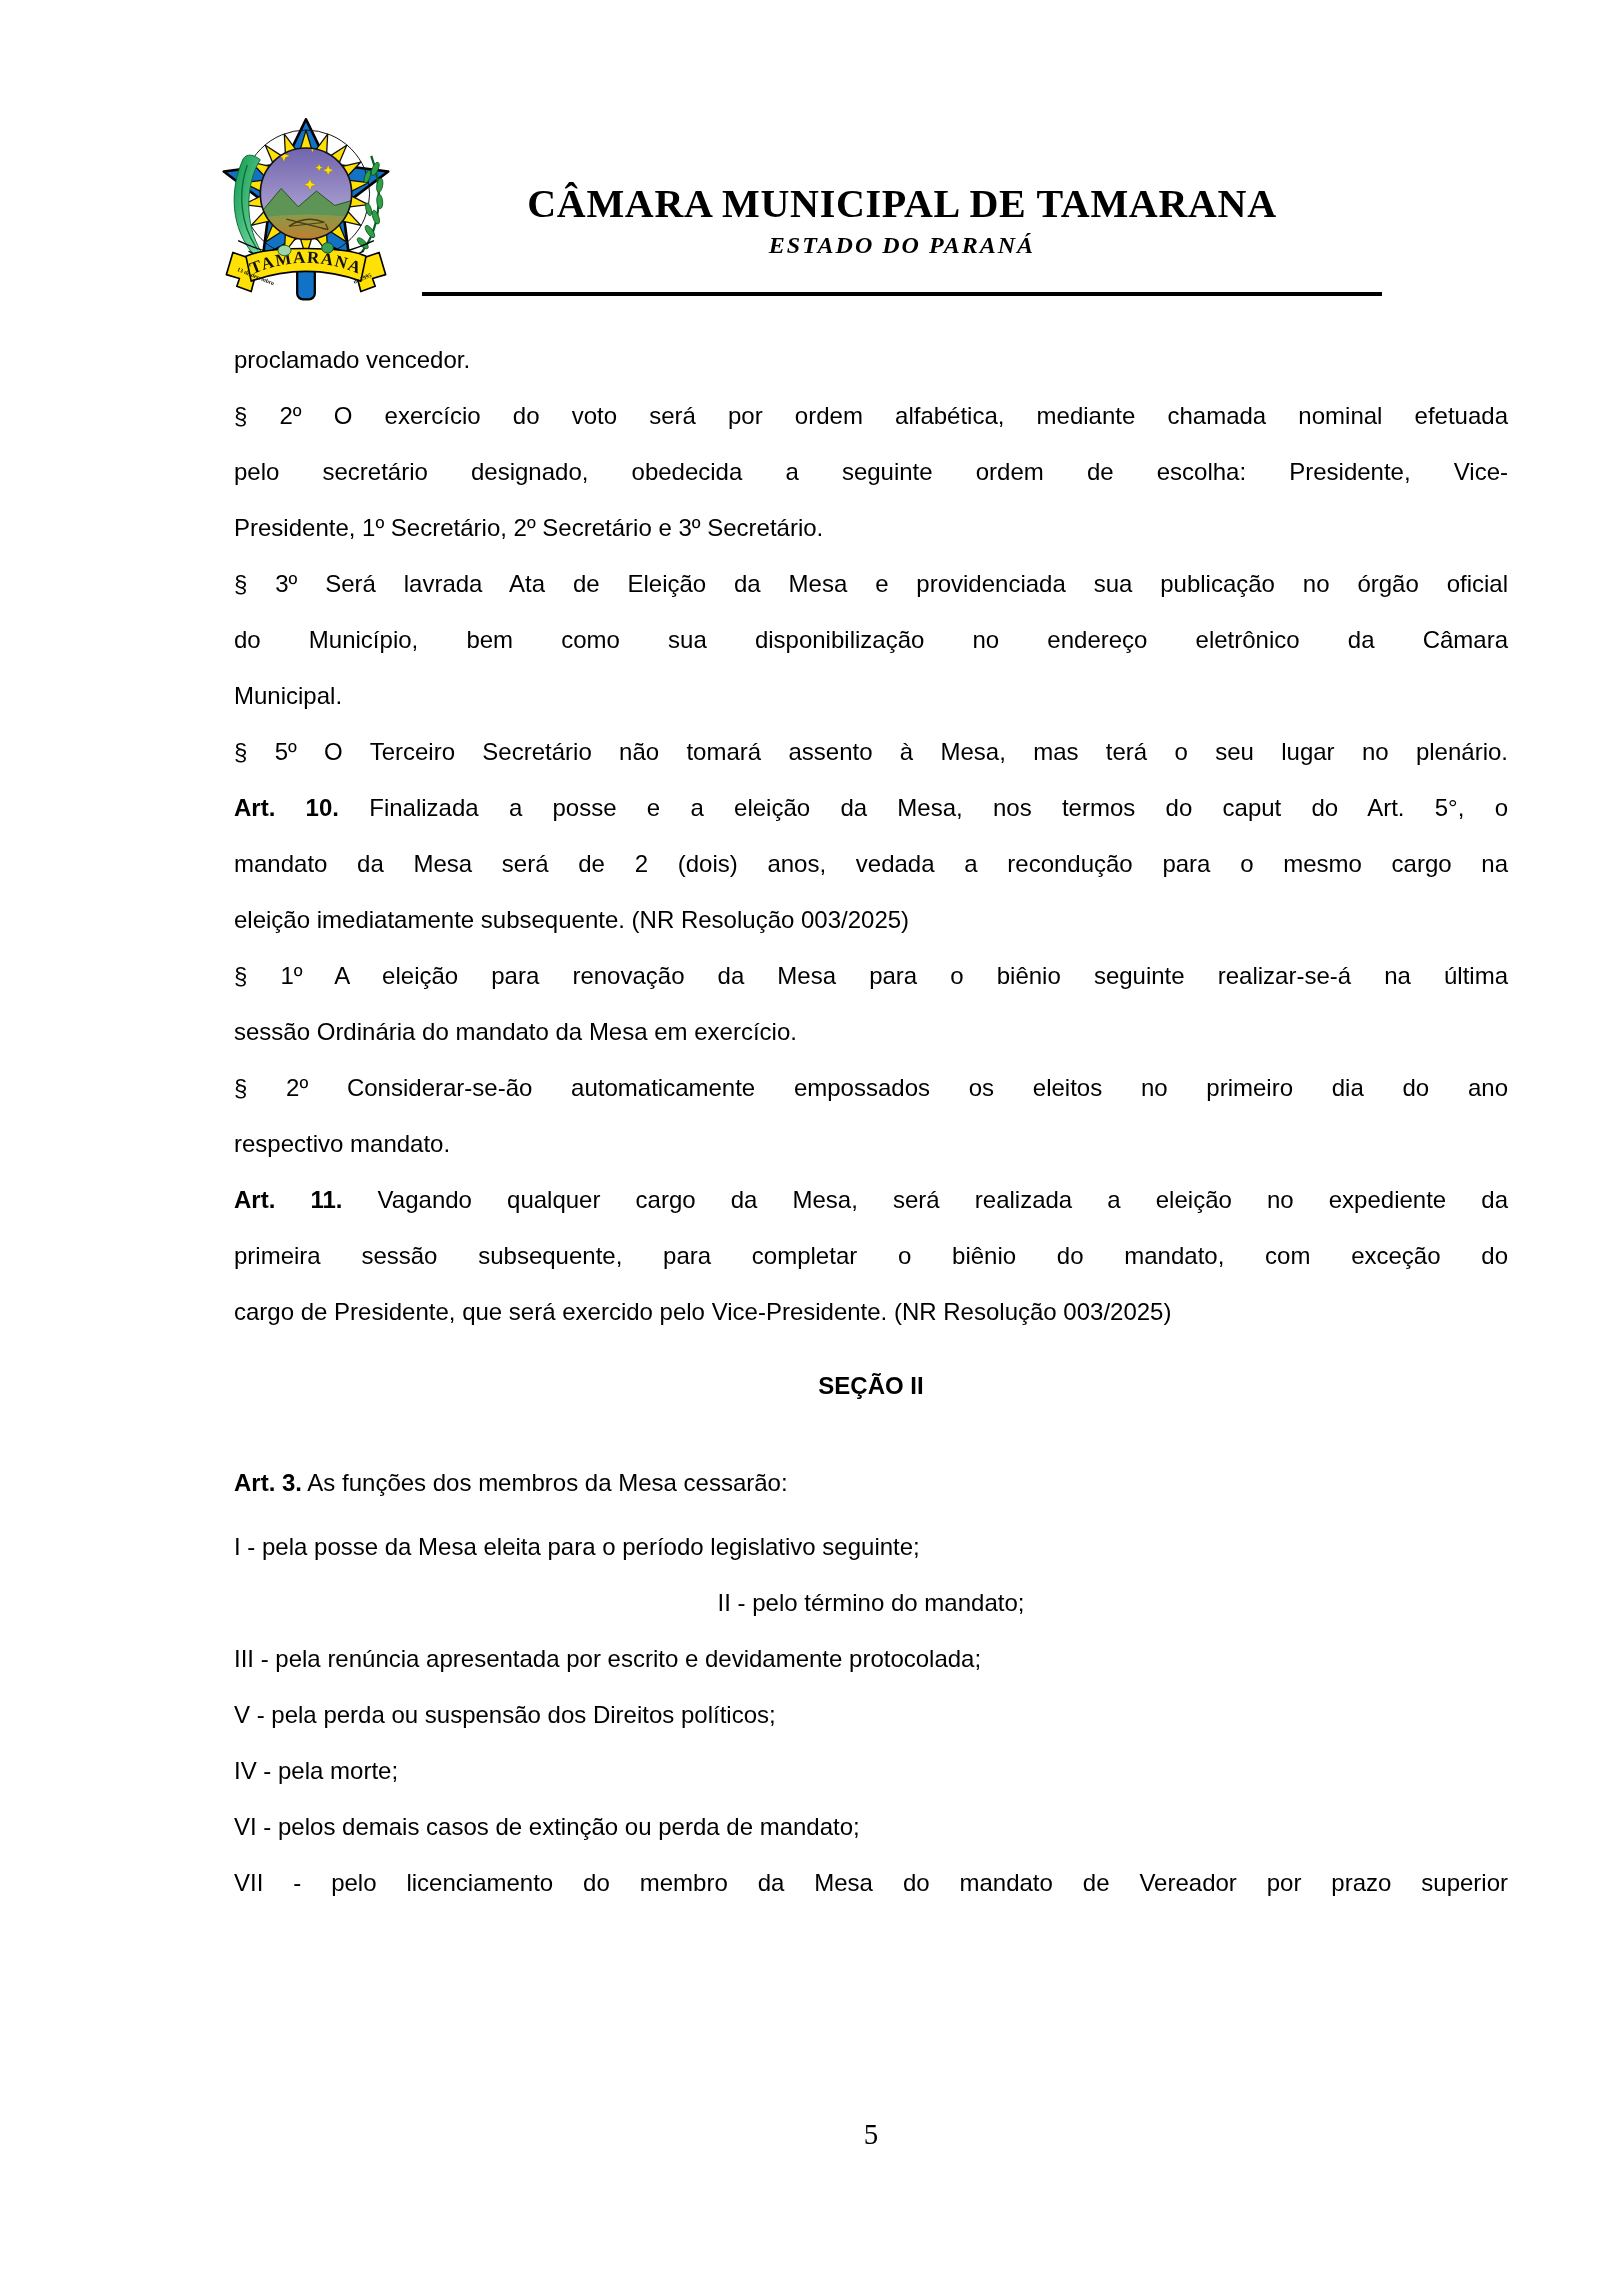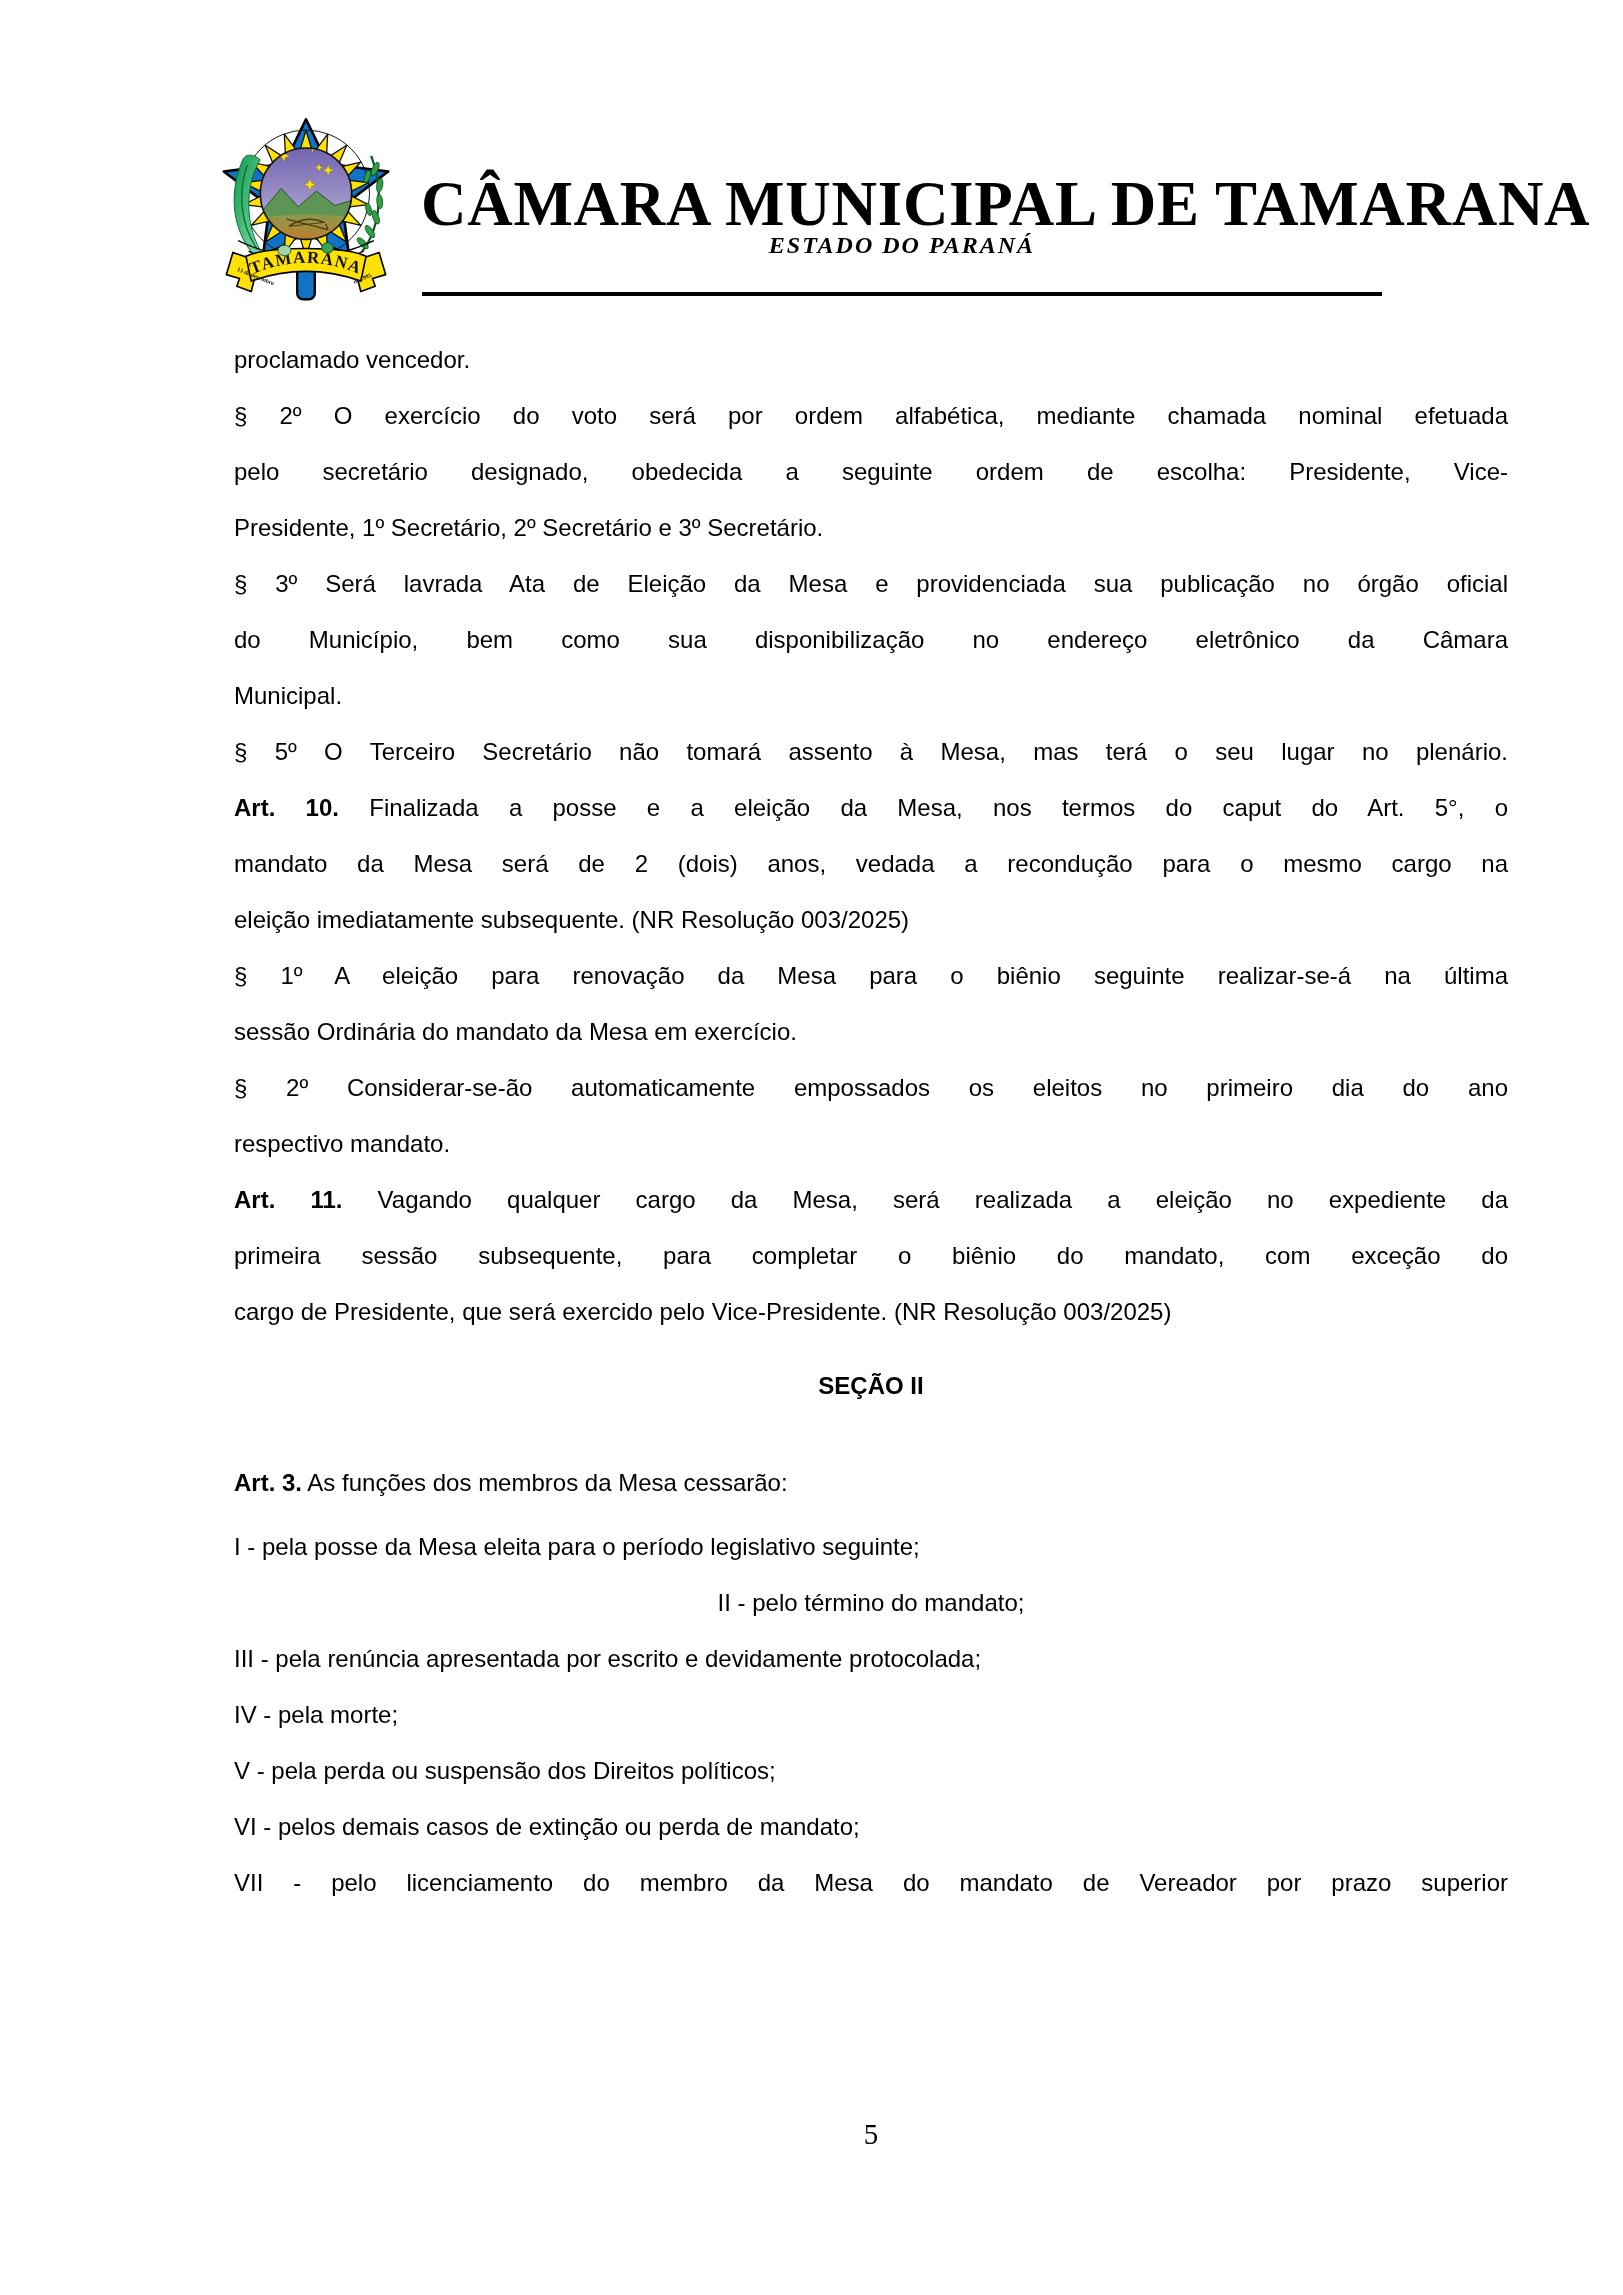--- a/index.html
+++ b/index.html
@@ -3,21 +3,21 @@
 <meta charset="utf-8">
 <style>
   html,body{margin:0;padding:0;background:#ffffff;}
   .page{position:relative;width:1623px;height:2295px;background:#fff;color:#000;
         font-family:"Liberation Sans",sans-serif;overflow:hidden;}
 
   
   .logo{position:absolute;left:221px;top:118px;width:170px;height:184px;}
   .head-text{position:absolute;left:421px;top:180px;width:962px;text-align:center;
              font-family:"Liberation Serif",serif;font-weight:bold;}
-  .doc-title{font-size:63px;line-height:48px;letter-spacing:0.7px;white-space:nowrap;}
+  .doc-title{font-size:40px;line-height:48px;letter-spacing:0.7px;white-space:nowrap;}
   .doc-subtitle{font-size:24px;line-height:35px;font-style:italic;letter-spacing:2px;white-space:nowrap;}
   .head-rule{position:absolute;left:422px;top:292px;width:960px;height:3.9px;background:#000;}
 
   
   #doc-body{position:absolute;left:234px;top:332px;width:1274px;}
   .ln{font-size:24px;line-height:56px;height:56px;}
   .ln.just{text-align:justify;text-align-last:justify;}
   .block{margin:0;}
   .heading .ln{font-weight:bold;text-align:center;text-align-last:center;}
   .ln b{font-weight:bold;}
@@ -189,24 +189,24 @@
       <div class="block para" style="margin-top: 7.9px;">
         <div class="ln">I - pela posse da Mesa eleita para o período legislativo seguinte;</div>
       </div>
       <div class="block para" style="margin-top: 0px; text-align: center;">
         <div class="ln">II - pelo término do mandato;</div>
       </div>
       <div class="block para" style="margin-top: 0px;">
         <div class="ln">III - pela renúncia apresentada por escrito e devidamente protocolada;</div>
       </div>
       <div class="block para" style="margin-top: 0px;">
+        <div class="ln">V - pela perda ou suspensão dos Direitos políticos;</div>
+      </div>
+      <div class="block para" style="margin-top: 0px;">
         <div class="ln">IV - pela morte;</div>
-      </div>
-      <div class="block para" style="margin-top: 0px;">
-        <div class="ln">V - pela perda ou suspensão dos Direitos políticos;</div>
       </div>
       <div class="block para" style="margin-top: 0px;">
         <div class="ln">VI - pelos demais casos de extinção ou perda de mandato;</div>
       </div>
       <div class="block para" style="margin-top: 0px;">
         <div class="ln just">VII - pelo licenciamento do membro da Mesa do mandato de Vereador por prazo superior</div>
       </div>
     </main>
 
   <footer>

